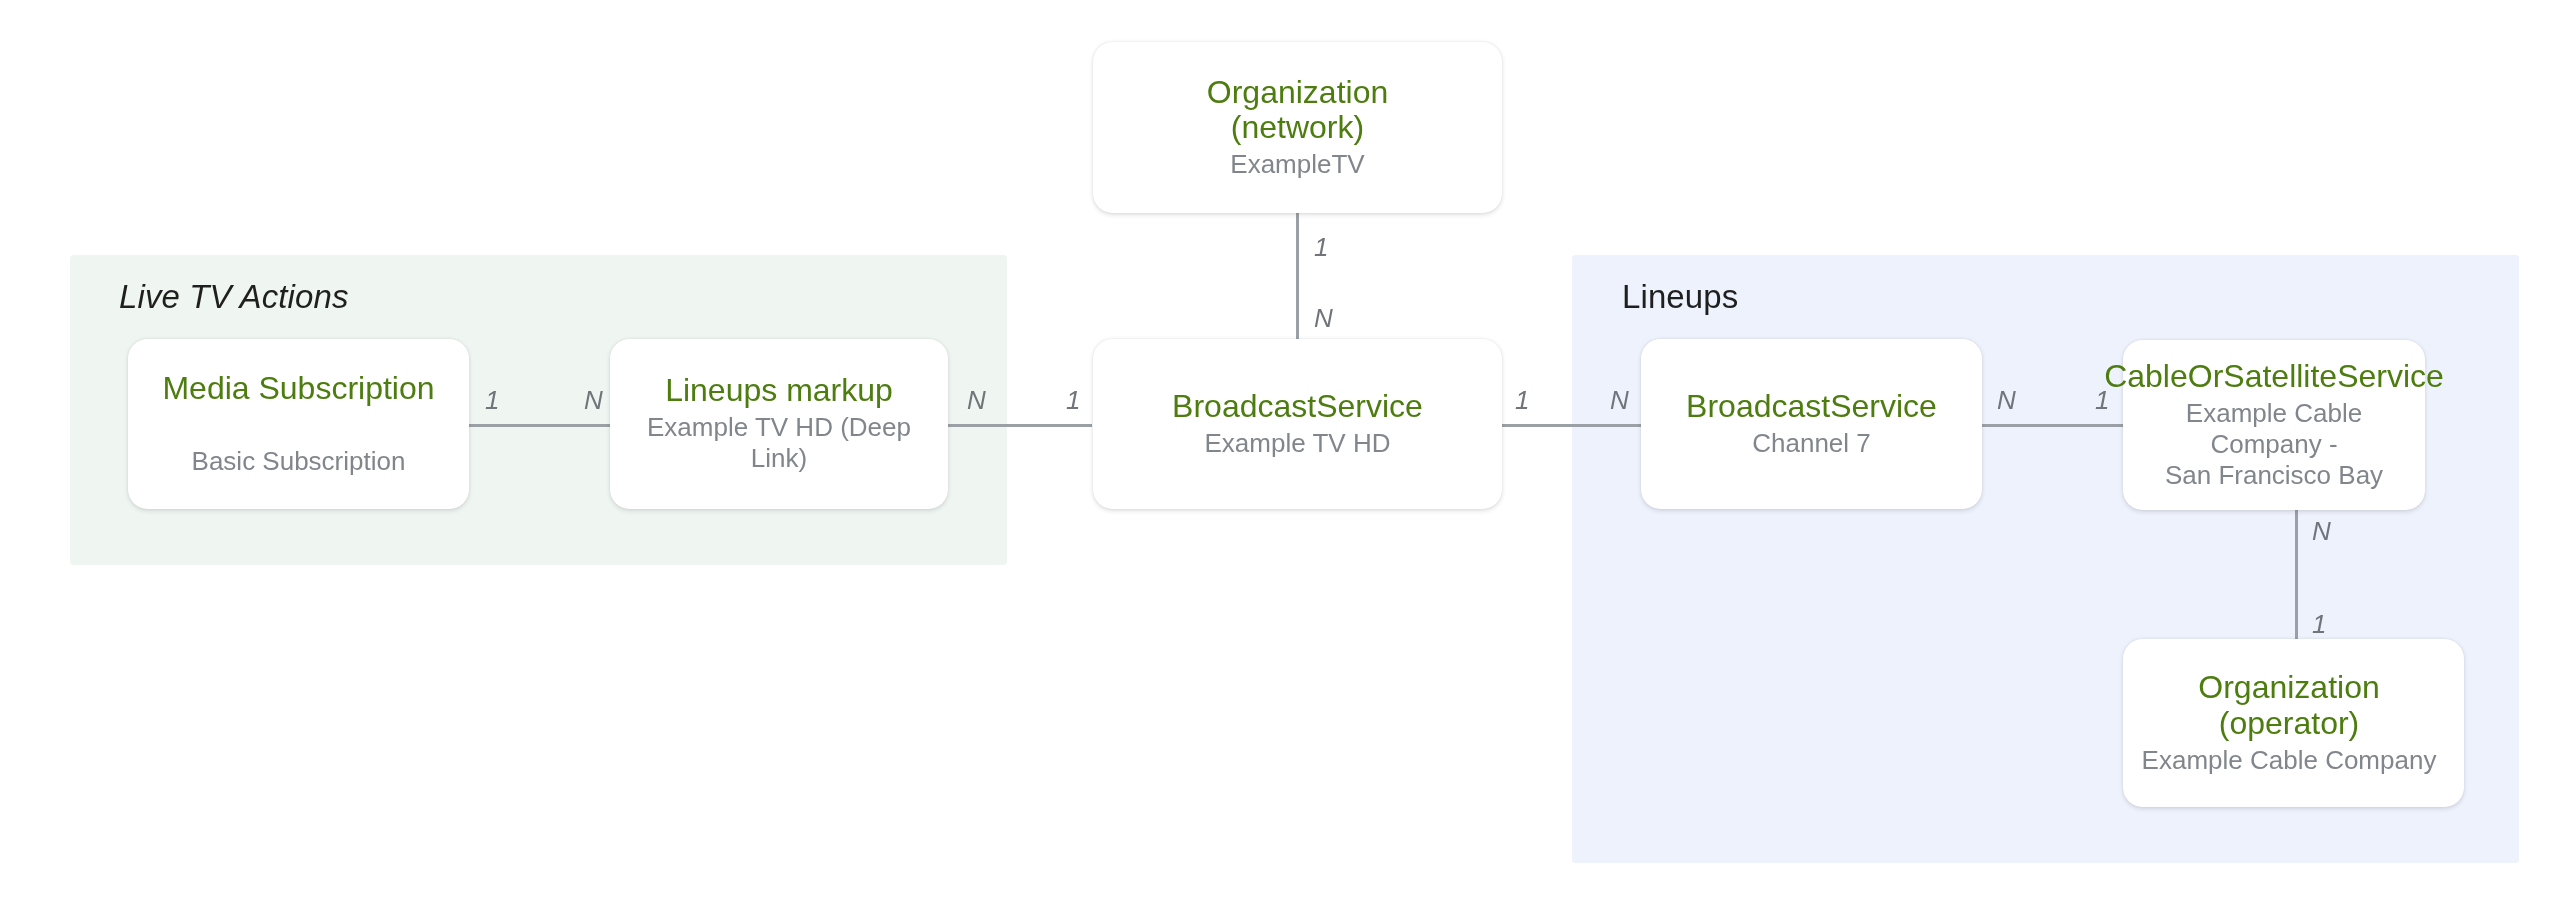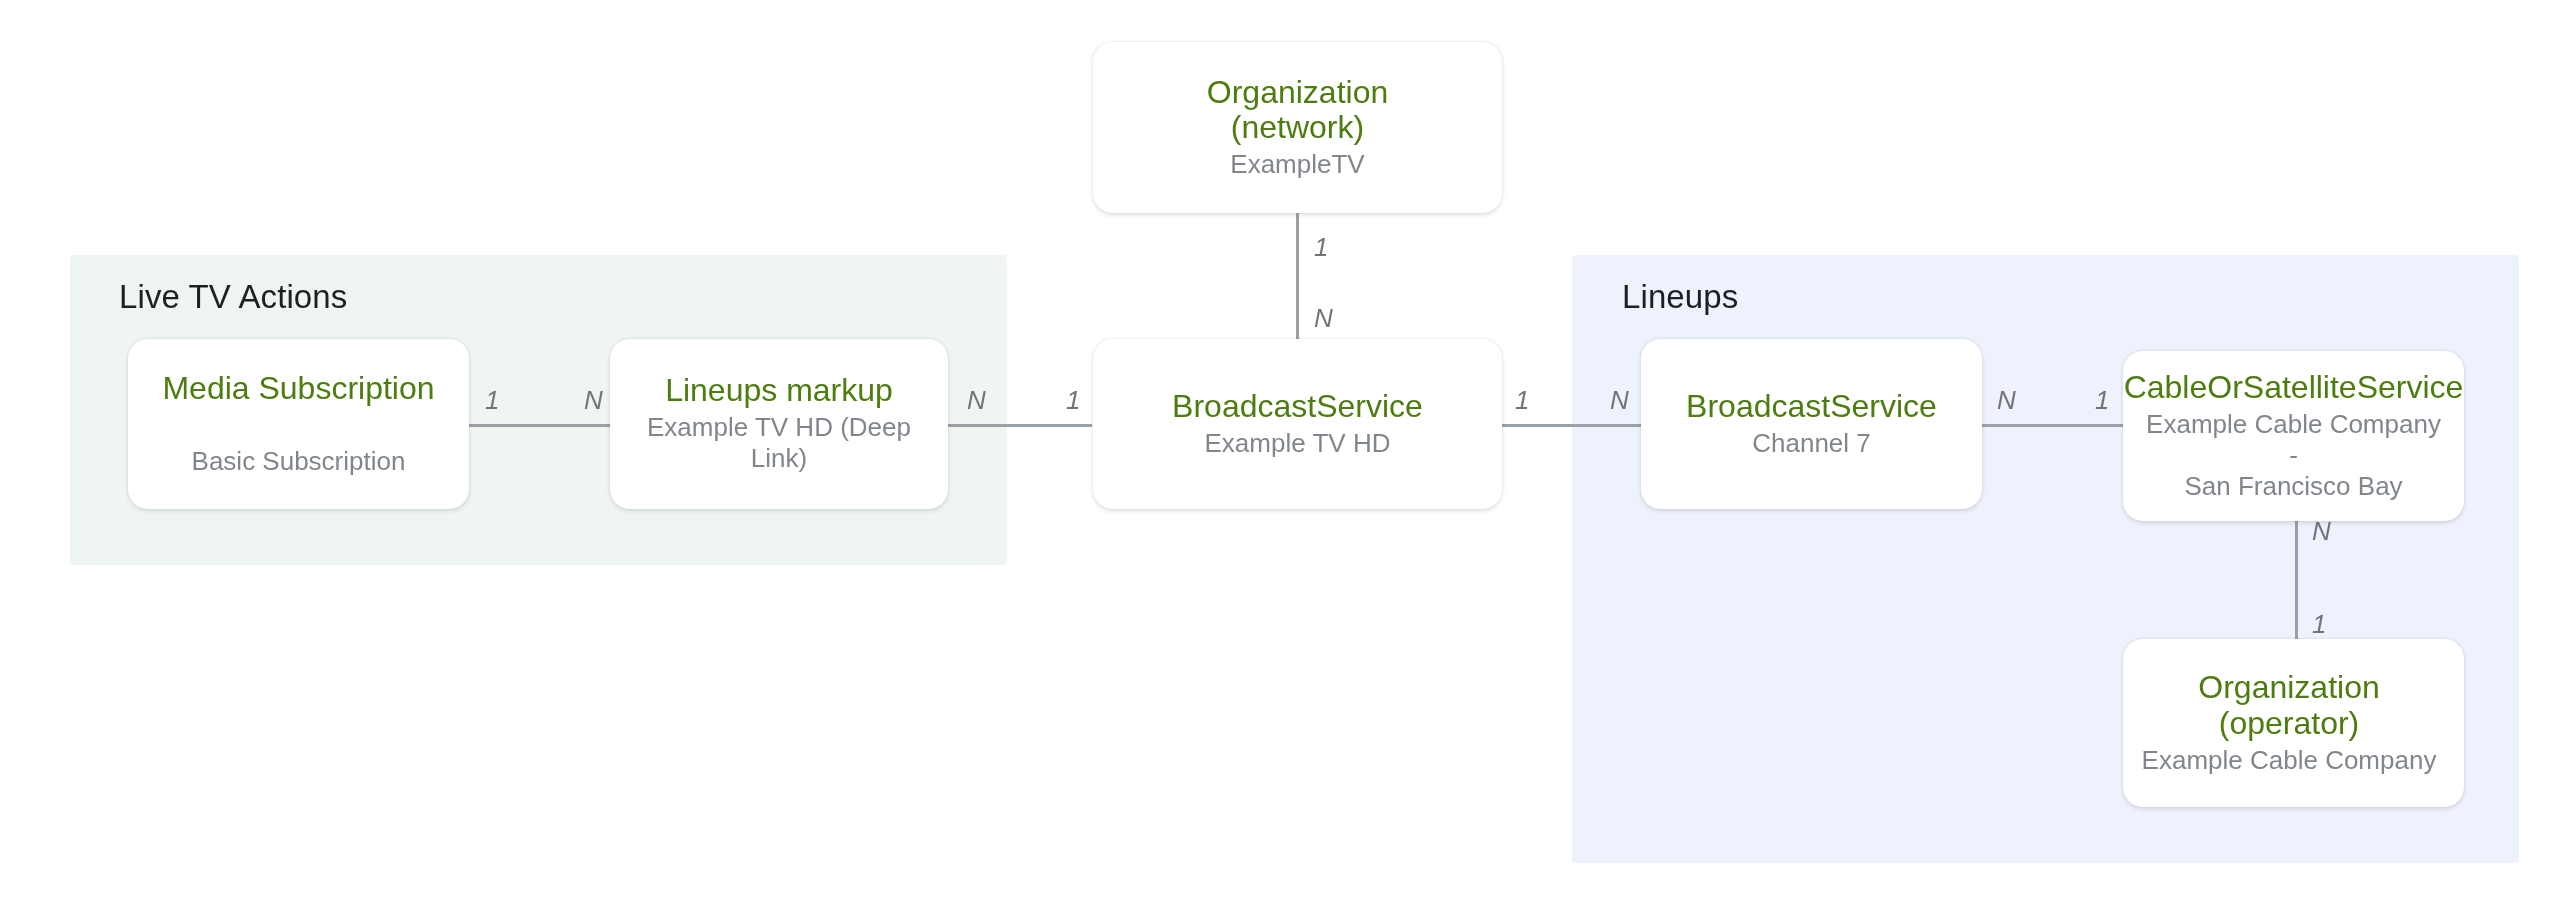--- a/index.html
+++ b/index.html
@@ -66,21 +66,21 @@
     line-height:1;
     white-space:nowrap;
     z-index:2;
   }
 </style>
 </head>
 <body>
 
 <div id="stage">
     <div class="group" style="left: 70px; top: 255px; width: 937px; height: 310px; background: rgb(239, 246, 242);"></div>
-    <div class="group-title" style="left: 119px; top: 280px;">Live TV Actions</div>
+    <div class="group-title" style="left: 119px; top: 280px; font-style: italic;">Live TV Actions</div>
     <div class="group" style="left: 1572px; top: 255px; width: 947px; height: 608px; background: rgb(238, 242, 253);"></div>
     <div class="group-title" style="left: 1622px; top: 280px;">Lineups</div>
     <div class="edge-h" style="left: 469px; top: 424px; width: 142px;"></div>
     <div class="card-label" style="left: 485px; top: 387px;">1</div>
     <div class="card-label" style="left: 584px; top: 387px;">N</div>
     <div class="edge-h" style="left: 948px; top: 424px; width: 144px;"></div>
     <div class="card-label" style="left: 967px; top: 387px;">N</div>
     <div class="card-label" style="left: 1066px; top: 387px;">1</div>
     <div class="edge-v" style="left: 1296px; top: 212px; height: 127px;"></div>
     <div class="card-label" style="left: 1314px; top: 234px;">1</div>
@@ -108,21 +108,21 @@
       <div class="card-sub">Example TV HD (Deep Link)</div>
     </div>
     <div class="card" style="left: 1093px; top: 339px; width: 409px; height: 170px;">
       <div class="card-title">BroadcastService</div>
       <div class="card-sub">Example TV HD</div>
     </div>
     <div class="card" style="left: 1641px; top: 339px; width: 341px; height: 170px;">
       <div class="card-title">BroadcastService</div>
       <div class="card-sub">Channel 7</div>
     </div>
-    <div class="card" style="left: 2123px; top: 351px; width: 341px; height: 170px;">
+    <div class="card" style="left: 2123px; top: 340px; width: 302px; height: 170px;">
       <div class="card-title">CableOrSatelliteService</div>
       <div class="card-sub">Example Cable Company -
 San Francisco Bay</div>
     </div>
     <div class="card" style="left: 2123px; top: 639px; width: 341px; height: 168px; padding-left: 7px;">
       <div class="card-title">Organization (operator)</div>
       <div class="card-sub">Example Cable Company</div>
     </div>
   </div>
 

